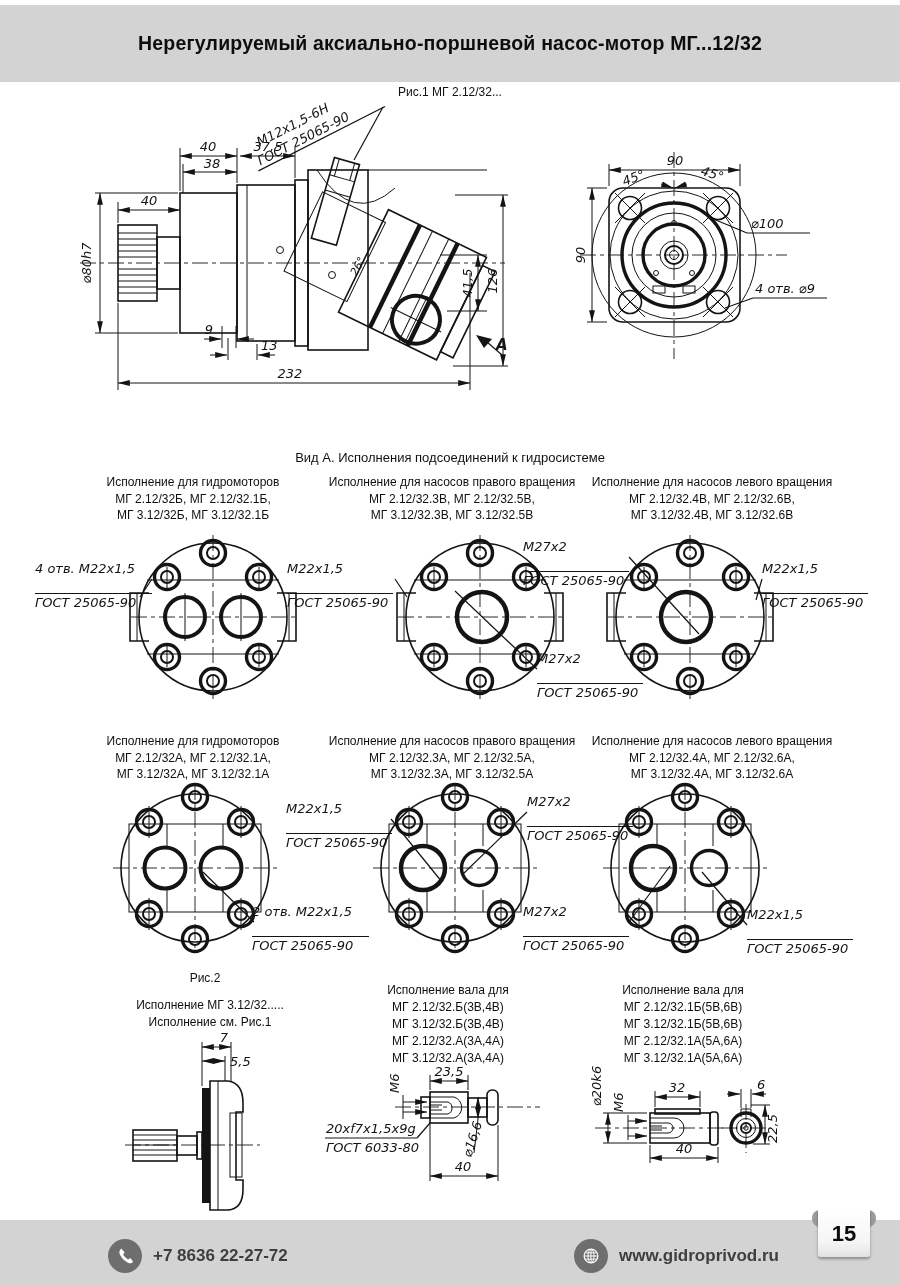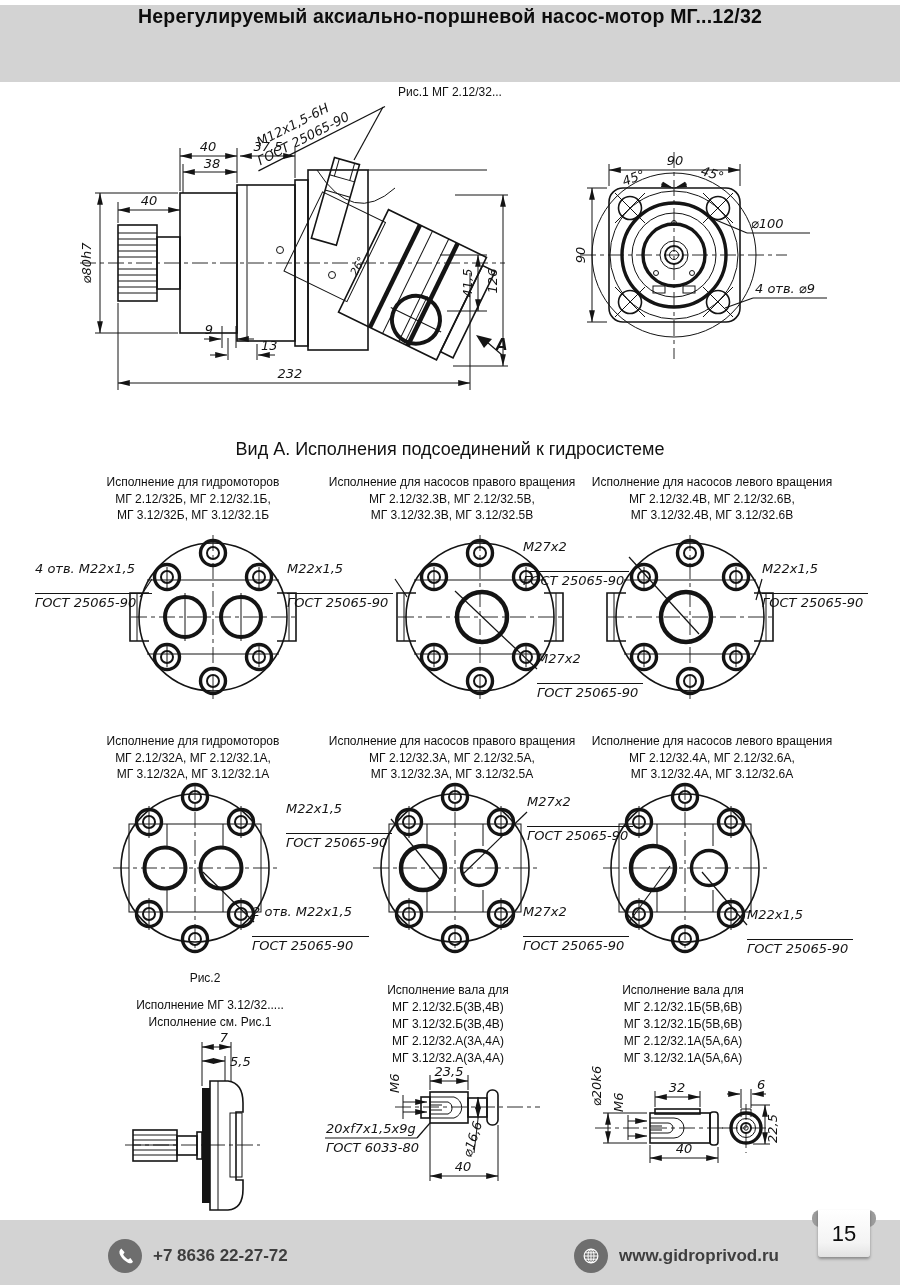--- a/index.html
+++ b/index.html
@@ -1,35 +1,35 @@
 <!DOCTYPE html>
 <html><head>
 <meta charset="utf-8">
 <style>
   html,body{margin:0;padding:0;background:#888;}
   .page{position:relative;width:900px;height:1285px;background:#ffffff;overflow:hidden;
         font-family:"Liberation Sans",sans-serif;color:#141414;}
   
   .topbar{position:absolute;left:0;top:5px;width:900px;height:77px;background:#d3d3d3;
-          display:flex;align-items:flex-start;justify-content:center;}
+          display:flex;align-items:center;justify-content:center;}
   .topbar h1{margin:0;font-size:19.5px;font-weight:bold;color:#0d0d0d;letter-spacing:.2px;}
   .caption{position:absolute;left:0;width:900px;text-align:center;font-size:12px;color:#111;}
   .botbar{position:absolute;left:0;top:1220px;width:900px;height:65px;background:#d3d3d3;}
   .contact{position:absolute;display:flex;align-items:center;gap:11px;}
   .cicon{width:34px;height:34px;border-radius:50%;background:#6e6e6e;display:flex;align-items:center;justify-content:center;flex:0 0 34px;}
   .ctext{font-weight:bold;font-size:17px;color:#3e3e3e;white-space:nowrap;}
   
   .badge{position:absolute;left:812px;top:1210px;width:64px;height:48px;}
   .curl{position:absolute;top:0;width:15px;height:17px;background:#9c9c9c;}
   .curl.l{left:0;border-radius:8px 0 0 8px;}
   .curl.r{right:0;border-radius:0 8px 8px 0;}
   .badge-body{position:absolute;left:6px;top:0;width:52px;height:47px;
       background:linear-gradient(180deg,#ffffff 0%,#f4f4f4 70%,#e2e2e2 100%);
       box-shadow:0 2px 3px rgba(0,0,0,.35);border-radius:0 0 3px 3px;
-      display:flex;align-items:center;justify-content:center;font-weight:normal;font-size:22px;color:#0b0b0b;}
+      display:flex;align-items:center;justify-content:center;font-weight:bold;font-size:22px;color:#0b0b0b;}
   
   svg{position:absolute;overflow:visible;}
   .o {fill:none;stroke:#141414;stroke-width:1.6;}
   .o1{fill:none;stroke:#141414;stroke-width:1;}
   .w2{fill:none;stroke:#141414;stroke-width:2;}
   .w3{fill:none;stroke:#141414;stroke-width:3.4;}
   .w4{fill:none;stroke:#141414;stroke-width:4;}
   .w45{fill:none;stroke:#141414;stroke-width:4.5;}
   .cl{fill:none;stroke:#141414;stroke-width:.9;stroke-dasharray:16 4 4 4;}
   .dim{fill:none;stroke:#141414;stroke-width:1;}
@@ -245,21 +245,21 @@
       <text transform="translate(10,143) rotate(-90)" text-anchor="middle" class="dtxt">90</text>
       <line x1="136" y1="106" x2="172" y2="121" class="ldr"></line>
         <line x1="172" y1="121" x2="235" y2="121" class="ldr"></line>
       <text x="176" y="116" class="dtxt">⌀100</text>
       <line x1="150" y1="196" x2="178" y2="186" class="ldr"></line>
         <line x1="178" y1="186" x2="252" y2="186" class="ldr"></line>
       <text x="180" y="181" class="dtxt">4 отв. ⌀9</text>
     </g>
   </svg>
 
-  <div class="caption" style="top:439px;font-size:18px;">Вид А. Исполнения подсоединений к гидросистеме</div>
+  <div class="caption" style="top:450px;font-size:13px;">Вид А. Исполнения подсоединений к гидросистеме</div>
 
   <div class="chead" style="left:63px;top:474px;width:260px;">
     <span>Исполнение для гидромоторов</span>
     <span>МГ 2.12/32Б, МГ 2.12/32.1Б,</span>
     <span>МГ 3.12/32Б, МГ 3.12/32.1Б</span>
   </div>
   <div class="chead" style="left:322px;top:474px;width:260px;">
     <span>Исполнение для насосов правого вращения</span>
     <span>МГ 2.12/32.3В, МГ 2.12/32.5В,</span>
     <span>МГ 3.12/32.3В, МГ 3.12/32.5В</span>

